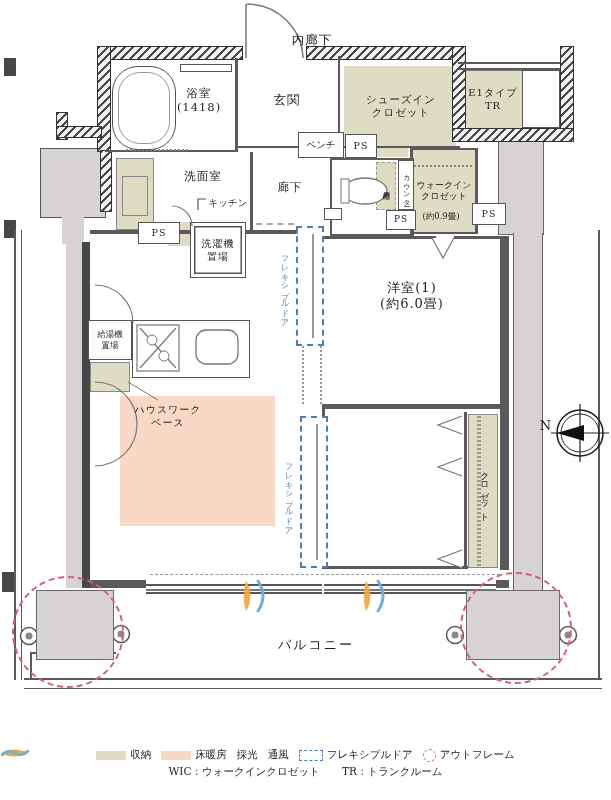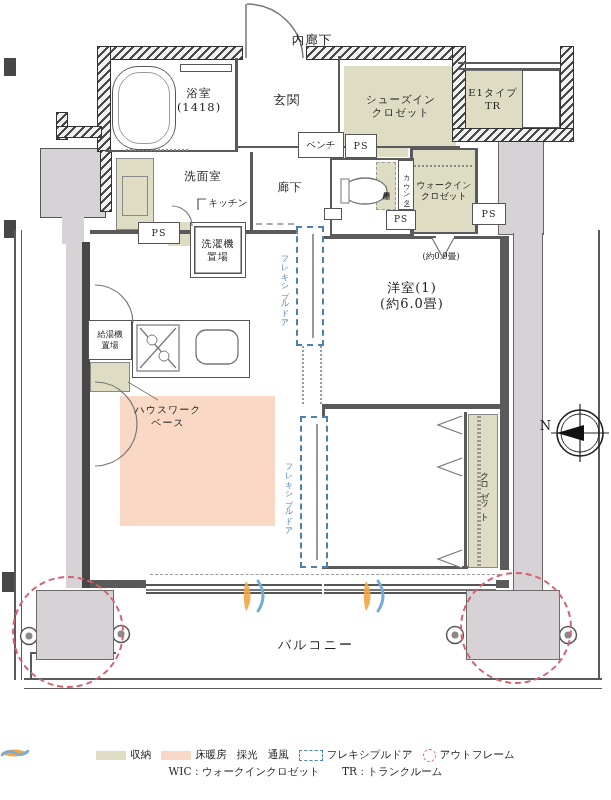--- a/index.html
+++ b/index.html
@@ -213,21 +213,21 @@
   <div class="lbl" style="left:159px;top:233px;font-size:9.5px;">PS</div>
   <div class="lbl" style="left:401px;top:220px;font-size:9px;">PS</div>
   <div class="lbl" style="left:489px;top:214px;font-size:9.5px;">PS</div>
   <div class="lbl" style="left:203px;top:176px;font-size:11.5px;">洗面室</div>
   <div class="lbl" style="left:228px;top:203px;font-size:9.5px;letter-spacing:0;">キッチン</div>
   <div class="lbl" style="left:290px;top:187px;font-size:11.5px;">廊下</div>
   <div class="lbl v" style="left:406px;top:186px;font-size:7px;">カウンター</div>
   <div class="lbl v" style="left:386px;top:186px;font-size:7.5px;">吊戸棚</div>
   <div class="lbl pre" style="left:444px;top:191px;font-size:9px;letter-spacing:0;">ウォークイン
 クロゼット</div>
-  <div class="lbl" style="left:441px;top:216px;font-size:8.5px;letter-spacing:0;margin-top:40px;">(約0.9畳)</div>
+  <div class="lbl" style="left:441px;top:216px;font-size:8.5px;letter-spacing:0;">(約0.9畳)</div>
   <div class="lbl pre" style="left:218px;top:250px;font-size:10px;">洗濯機
 置場</div>
   <div class="lbl pre" style="left:412px;top:296px;font-size:13px;">洋室(1)
 (約6.0畳)</div>
   <div class="lbl v blue" style="left:284px;top:286px;font-size:8px;">フレキシブルドア</div>
   <div class="lbl v blue" style="left:288px;top:494px;font-size:8px;">フレキシブルドア</div>
   <div class="lbl pre" style="left:110px;top:340px;font-size:8.5px;letter-spacing:0;">給湯機
 置場</div>
   <div class="lbl pre" style="left:168px;top:416px;font-size:10px;">ハウスワーク
 ベース</div>

